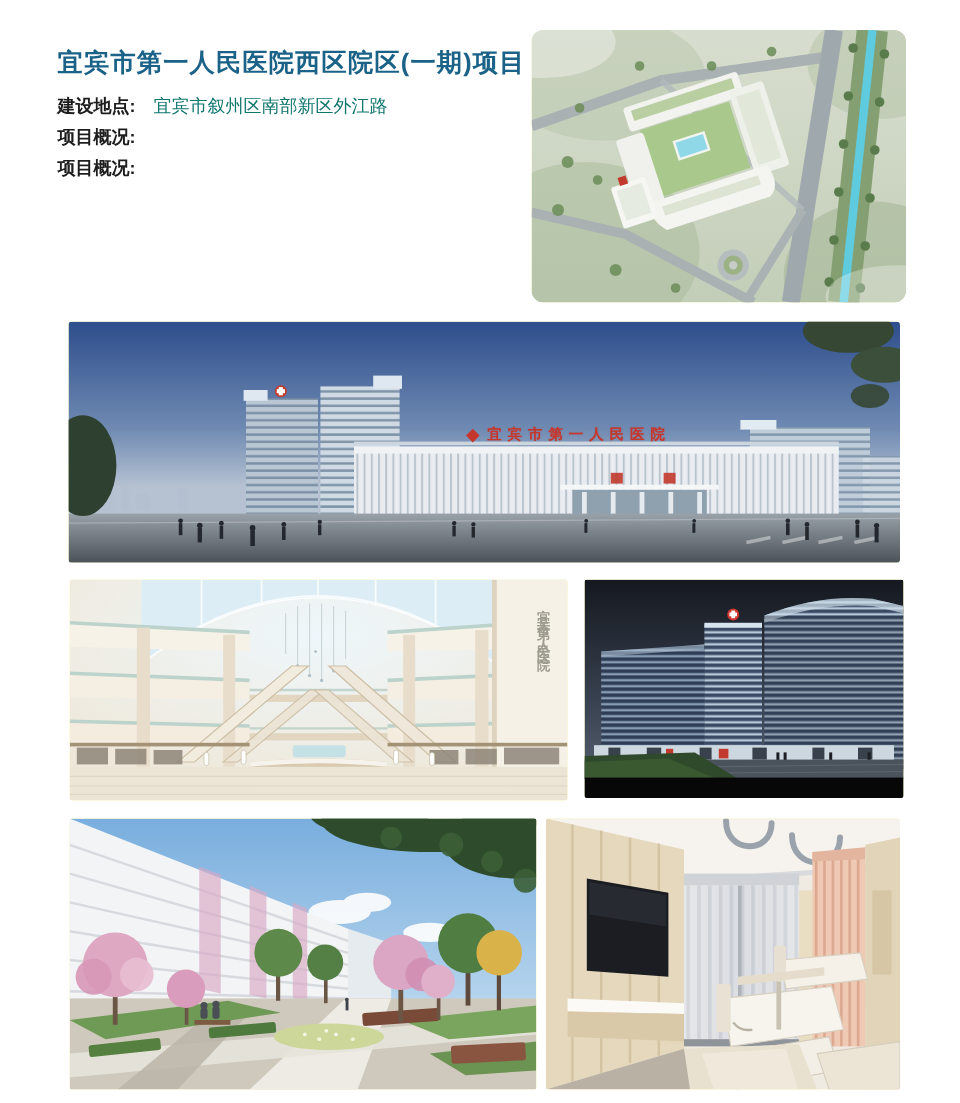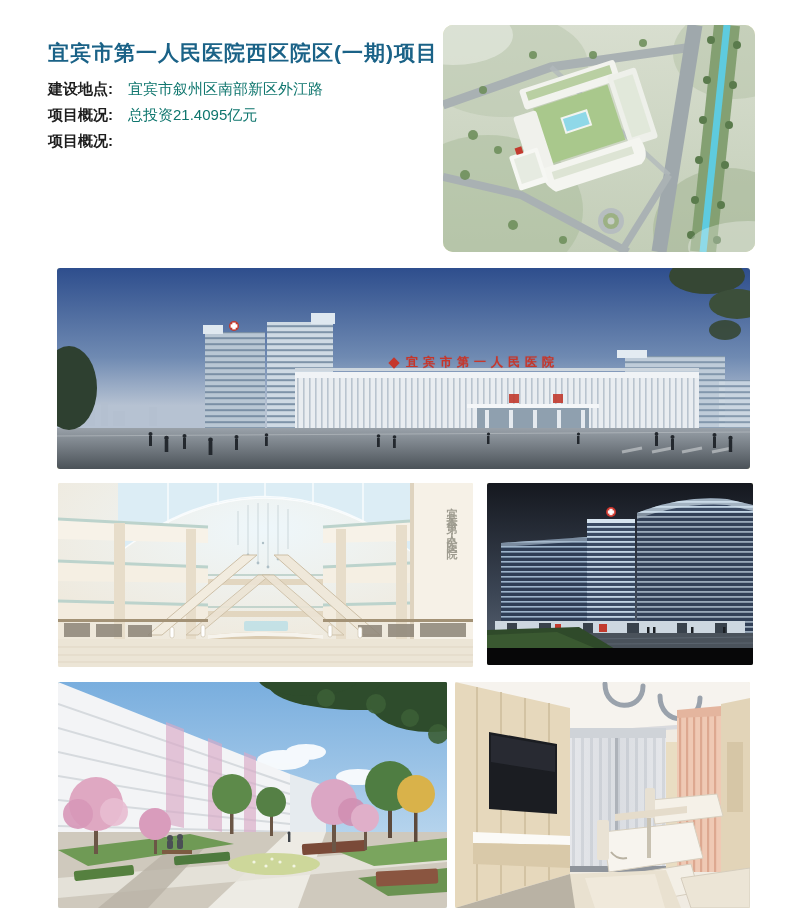--- a/index.html
+++ b/index.html
@@ -50,21 +50,20 @@
 
   <h1 class="title">宜宾市第一人民医院西区院区(一期)项目</h1>
 
   <div class="info">
     <div class="info-row">
       <span class="info-label">建设地点:</span>
       <span class="info-value">宜宾市叙州区南部新区外江路</span>
     </div>
     <div class="info-row">
       <span class="info-label">项目概况:</span>
-      <span class="info-value">总投资21.4095亿元</span>
     </div>
     <div class="info-row">
       <span class="info-label">项目概况:</span>
     </div>
   </div>
 
   <figure class="img img-aerial" style="margin:0">
     <svg viewBox="0 0 312 227">
       <defs>
         <linearGradient id="ag" x1="0" y1="0" x2="0" y2="1">

